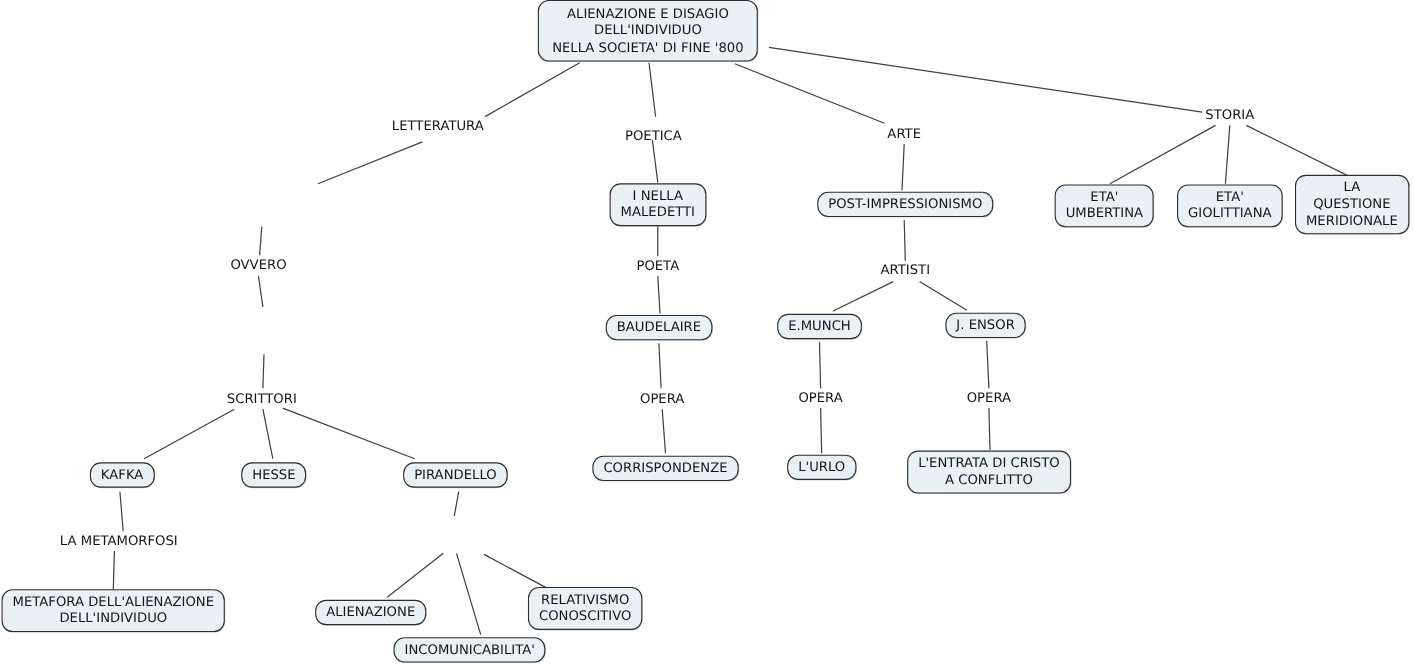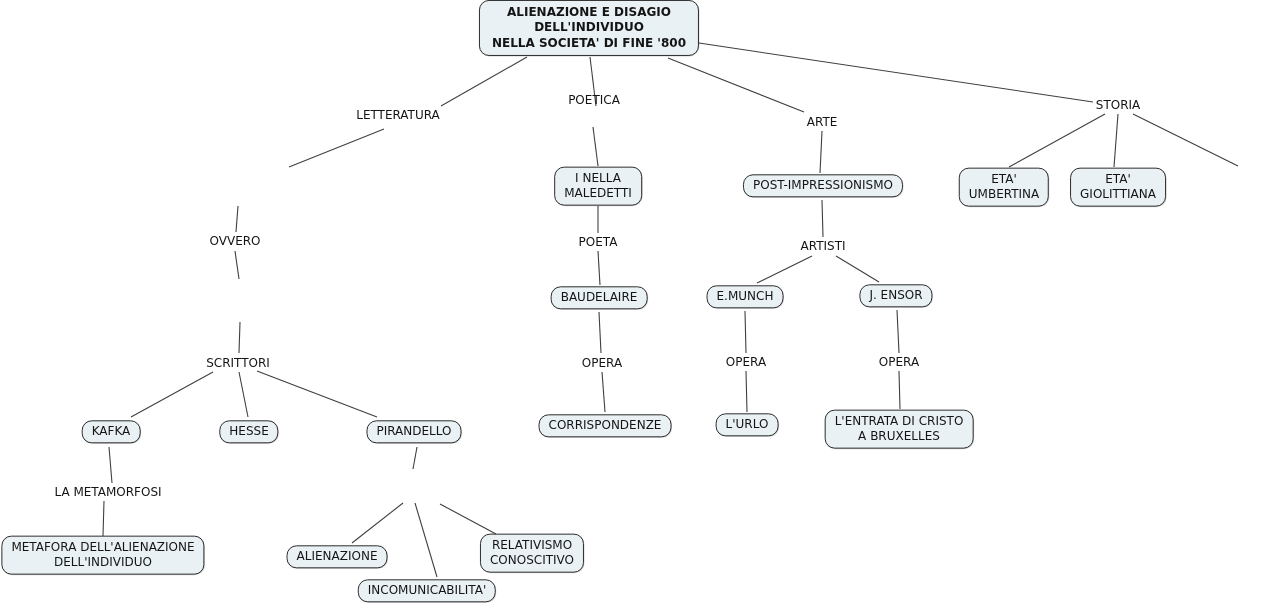--- a/index.html
+++ b/index.html
@@ -33,21 +33,21 @@
     border-radius: 10px;
     padding: 3px 9px;
     font-size: 12px;
     line-height: 1.28;
     text-align: center;
     white-space: pre-line;
     color: var(--text-color);
     box-shadow: 0.5px 0.5px 0.5px rgba(0,0,0,0.18);
   }
   .node.root {
-    font-weight: bold;
+    font-weight: normal;
     padding: 4px 12px;
     font-size: 12px;
   }
   .link-label {
     position: absolute;
     transform: translate(-50%, -50%);
     font-size: 12px;
     line-height: 1.25;
     text-align: center;
     white-space: pre-line;
@@ -107,38 +107,40 @@
   <div class="node" style="left:249px; top:432px">HESSE</div>
   <div class="node" style="left:414px; top:432px">PIRANDELLO</div>
   <div class="link-label" style="left:108px; top:492px">LA METAMORFOSI</div>
   <div class="node" style="left:103px; top:555px">METAFORA DELL'ALIENAZIONE
 DELL'INDIVIDUO</div>
   <div class="node" style="left:337px; top:557px">ALIENAZIONE</div>
   <div class="node" style="left:427px; top:591px">INCOMUNICABILITA'</div>
   <div class="node" style="left:532px; top:553px">RELATIVISMO
 CONOSCITIVO</div>
 
-  <div class="link-label" style="left:594px; top:100px">POETICA</div>
+  <div class="link-label" style="left:594px; top:124px">POETICA</div>
   <div class="node" style="left:598px; top:186px">I NELLA
 MALEDETTI</div>
   <div class="link-label" style="left:598px; top:242px">POETA</div>
   <div class="node" style="left:599px; top:298px">BAUDELAIRE</div>
   <div class="link-label" style="left:602px; top:363px">OPERA</div>
   <div class="node" style="left:605px; top:426px">CORRISPONDENZE</div>
 
   <div class="link-label" style="left:822px; top:122px">ARTE</div>
   <div class="node" style="left:823px; top:186px">POST-IMPRESSIONISMO</div>
   <div class="link-label" style="left:823px; top:246px">ARTISTI</div>
   <div class="node" style="left:745px; top:297px">E.MUNCH</div>
   <div class="node" style="left:896px; top:296px">J. ENSOR</div>
   <div class="link-label" style="left:746px; top:362px">OPERA</div>
   <div class="link-label" style="left:899px; top:362px">OPERA</div>
   <div class="node" style="left:747px; top:425px">L'URLO</div>
   <div class="node" style="left:899px; top:429px">L'ENTRATA DI CRISTO
-A BRUXELLES</div>
+A CONFLITTO</div>
 
   <div class="link-label" style="left:1118px; top:105px">STORIA</div>
   <div class="node" style="left:1004px; top:187px">ETA'
 UMBERTINA</div>
   <div class="node" style="left:1118px; top:187px">ETA'
 GIOLITTIANA</div>
+  <div class="node" style="left:1229px; top:186px">LA QUESTIONE
+MERIDIONALE</div>
 
 </div>
 
 </body></html>

